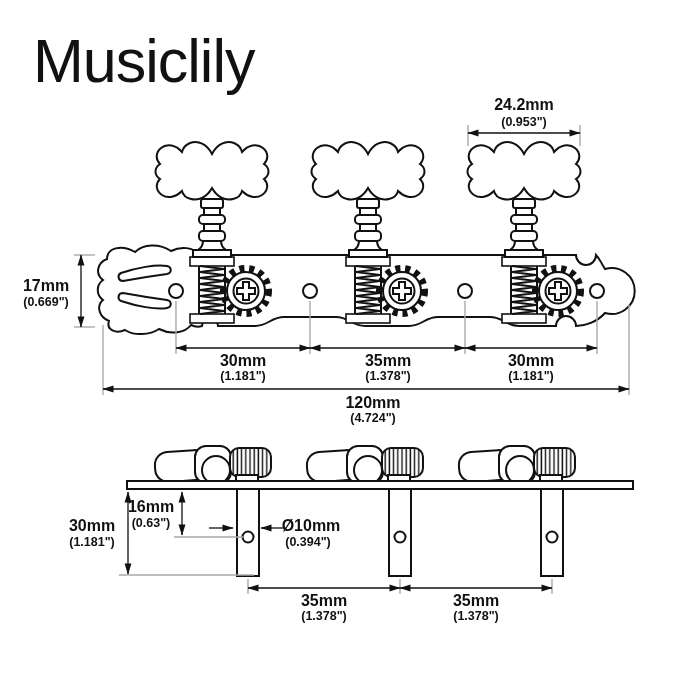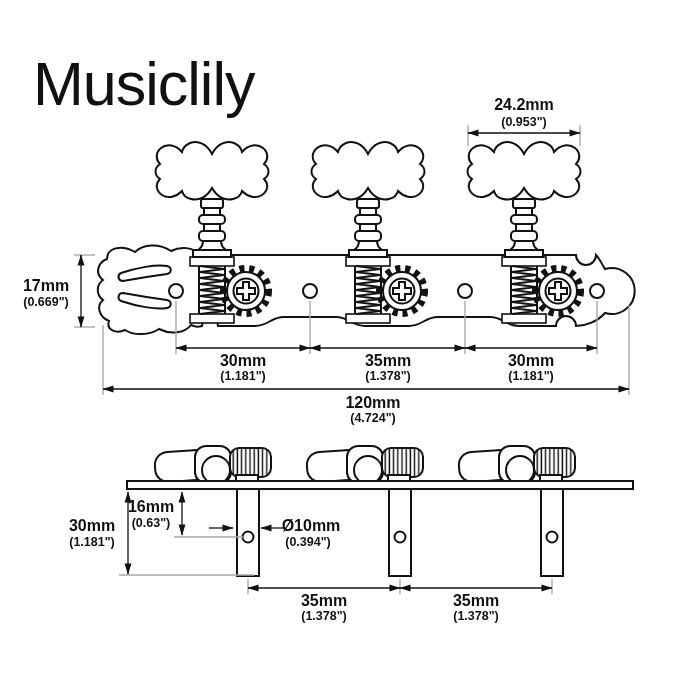--- a/index.html
+++ b/index.html
@@ -1,19 +1,19 @@
 <!DOCTYPE html>
 <html><head>
 <meta charset="utf-8">
 <style>
   html,body{margin:0;padding:0;background:#ffffff;}
   .stage{position:relative;width:700px;height:700px;background:#fff;overflow:hidden;
          font-family:"Liberation Sans",sans-serif;}
   .logo{position:absolute;left:33px;top:26px;font-size:61px;letter-spacing:-1px;
-        color:#111;font-weight:400;white-space:nowrap;margin-top:23px;}
+        color:#111;font-weight:400;white-space:nowrap;}
   svg{position:absolute;left:0;top:0;}
   .ln{stroke:#111;stroke-width:2;fill:#fff;}
   .lnf{stroke:#111;stroke-width:2;fill:none;}
   .thin{stroke:#111;stroke-width:1.6;fill:#fff;}
   .ext{stroke:#a9a9a9;stroke-width:1.4;fill:none;}
   .dim{stroke:#111;stroke-width:1.3;fill:none;}
   .dmm{font:bold 16px "Liberation Sans",sans-serif;fill:#111;text-anchor:middle;}
   .din{font:bold 12.5px "Liberation Sans",sans-serif;fill:#111;text-anchor:middle;}
   .coil{stroke:#111;stroke-width:1.8;fill:none;}
   .teeth{stroke:#111;stroke-width:8;fill:none;stroke-dasharray:4.9 4.75;}

